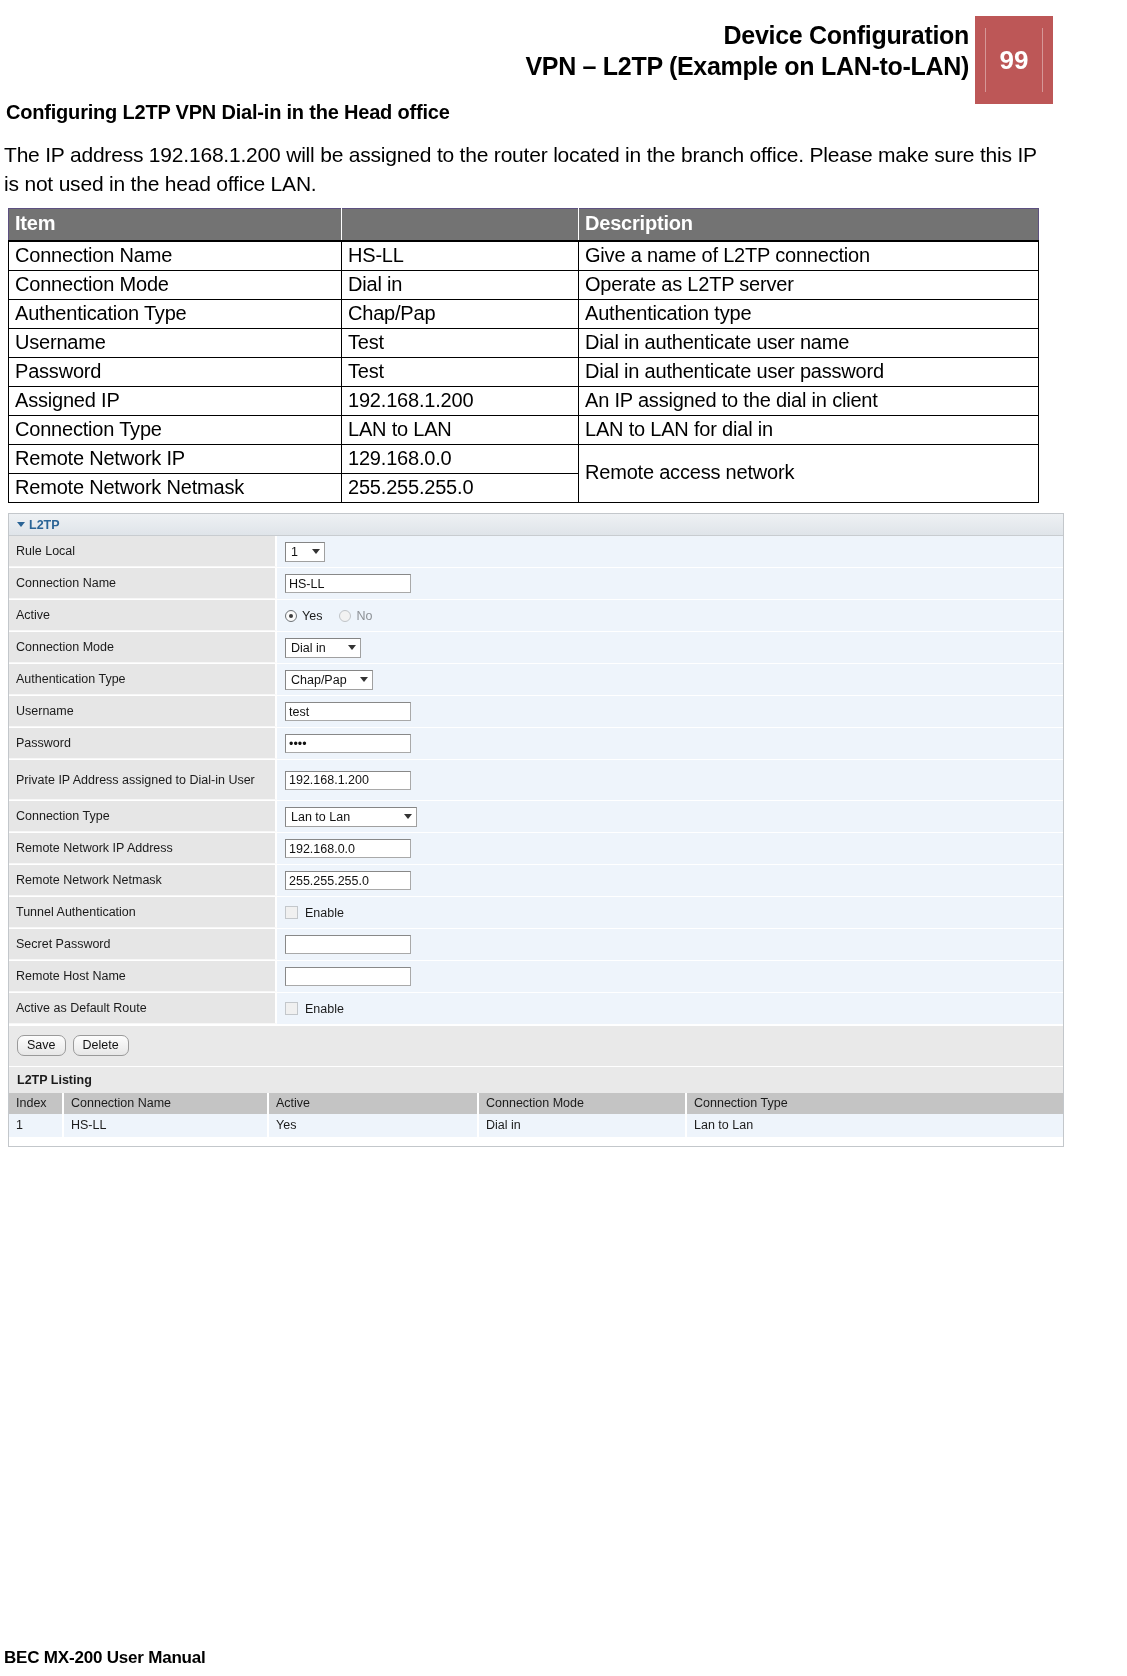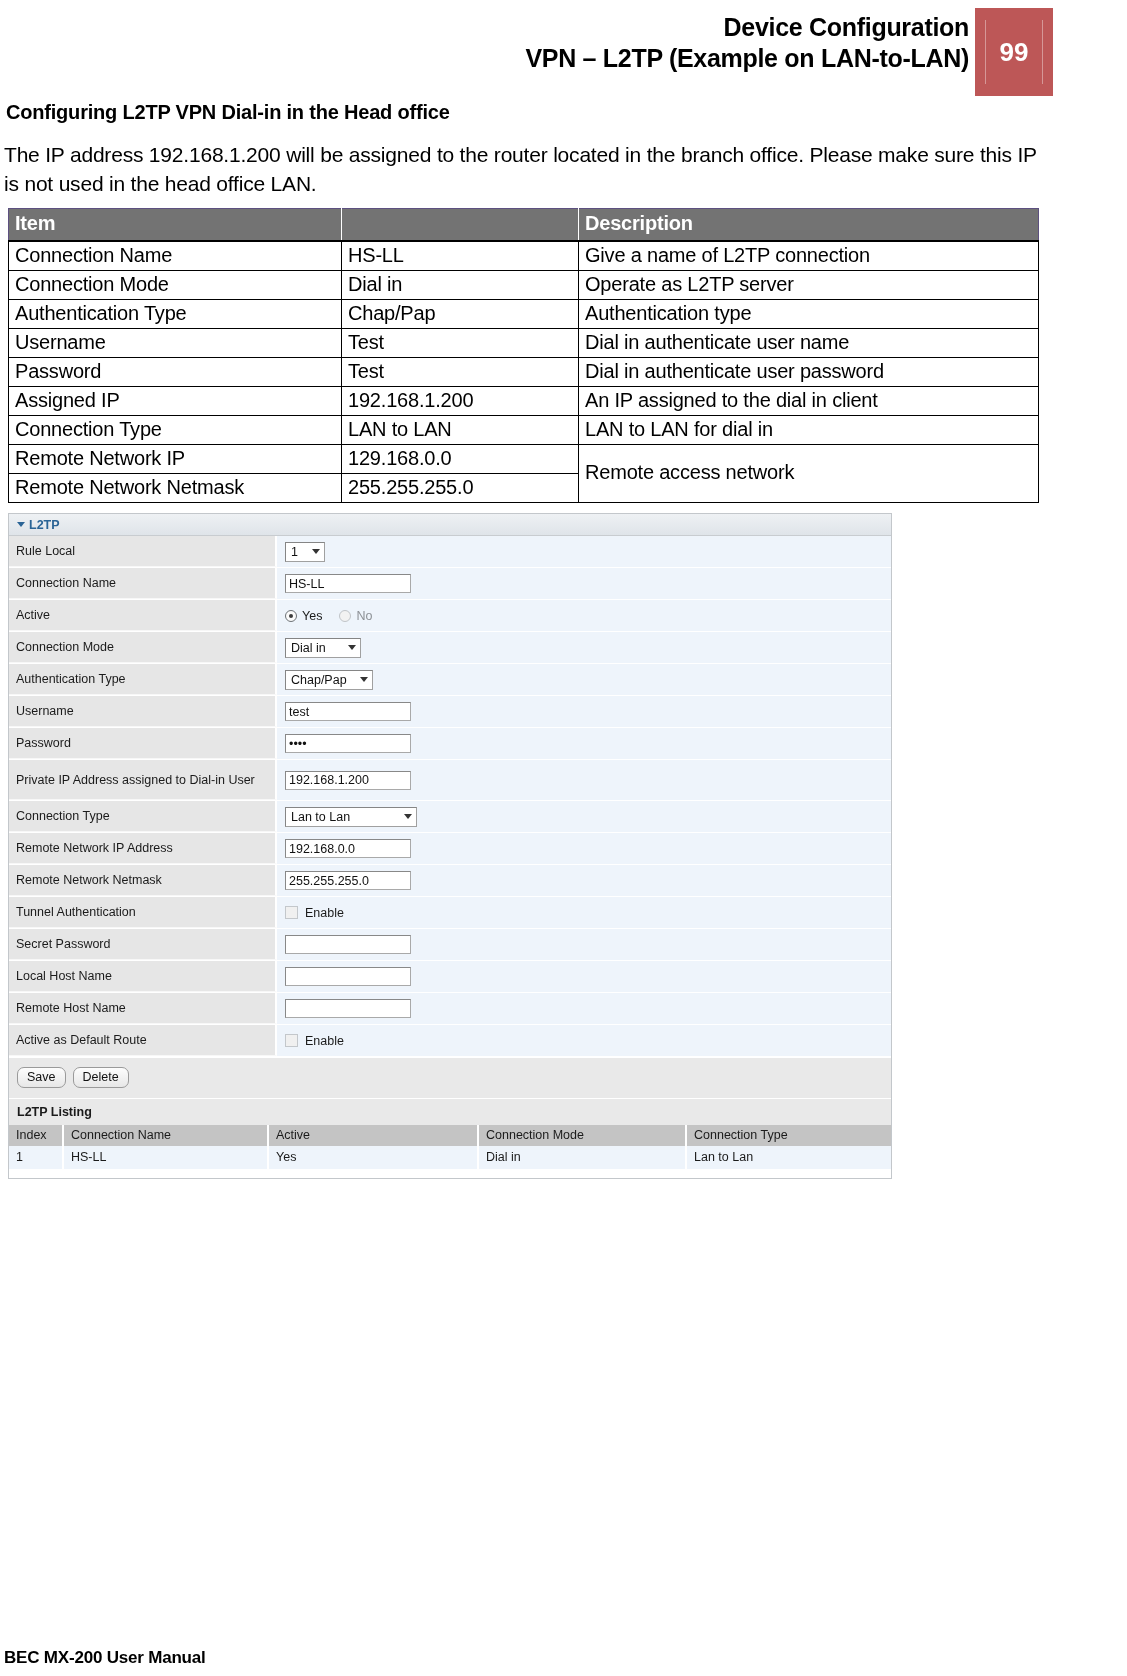--- a/index.html
+++ b/index.html
@@ -12,21 +12,21 @@
     height: 1676px;
     position: relative;
     font-family: "Liberation Sans", sans-serif;
     color: #000000;
     overflow: hidden;
   }
 
   
   .page-header {
     position: absolute;
-    top: 8px;
+    top: 16px;
     left: 0;
     width: 1127px;
     height: 88px;
   }
   .header-titles {
     position: absolute;
     right: 158px;
     top: 4px;
     text-align: right;
     font-weight: bold;
@@ -108,21 +108,21 @@
   .spec-table thead th.th-spacer { border-left: none; border-right: 1px solid #ffffff;}
   .col-item   { width: 333px; }
   .col-value  { width: 237px; }
   .col-desc   { width: 460px; }
 
   
   .ui-panel {
     position: absolute;
     left: 8px;
     top: 513px;
-    width: 884px;
+    width: 1056px;
     background: #ffffff;
     border: 1px solid #c3c7cb;
     font-size: 12.5px;
     color: #1b1b1b;
     box-sizing: border-box;
   }
   .ui-panel-title {
     height: 21px;
     background: linear-gradient(to bottom, #eef1f4 0%, #dfe4e9 100%);
     border-bottom: 1px solid #c8ccd0;
@@ -491,26 +491,20 @@
     </div>
   </div>
 
   <div class="frow">
     <div class="flabel">Secret Password</div>
     <div class="fvalue">
       <input class="txt" type="text" value="" style="">
     </div>
   </div>
 
-  <div class="frow">
-    <div class="flabel">Local Host Name</div>
-    <div class="fvalue">
-      <input class="txt" type="text" value="" style="">
-    </div>
-  </div>
 
   <div class="frow">
     <div class="flabel">Remote Host Name</div>
     <div class="fvalue">
       <input class="txt" type="text" value="" style="">
     </div>
   </div>
 
   <div class="frow">
     <div class="flabel">Active as Default Route</div>

